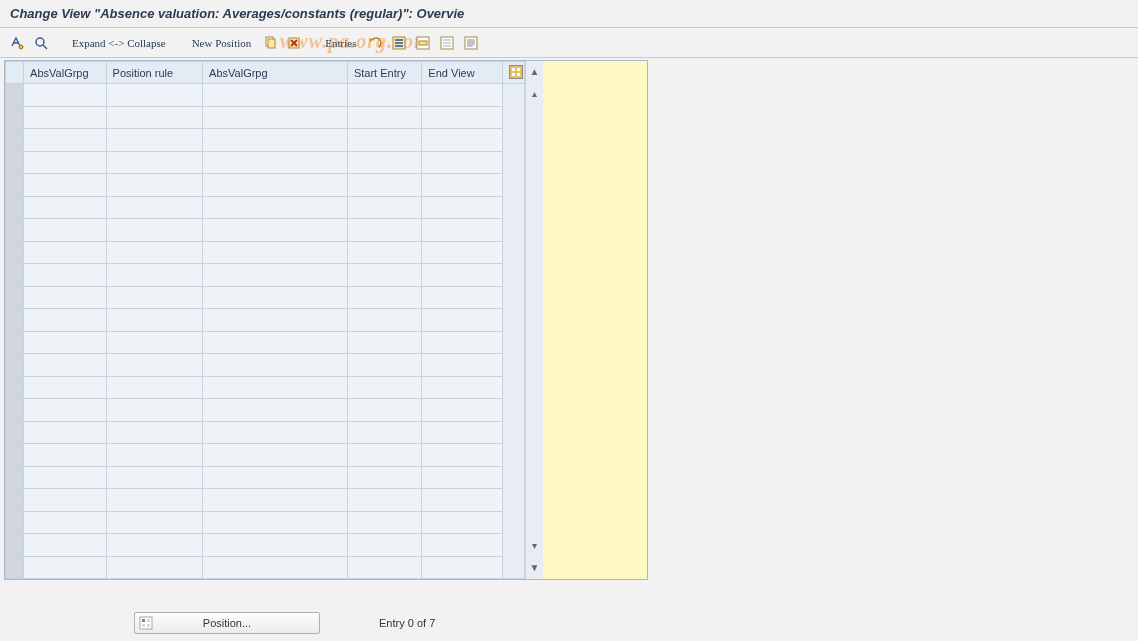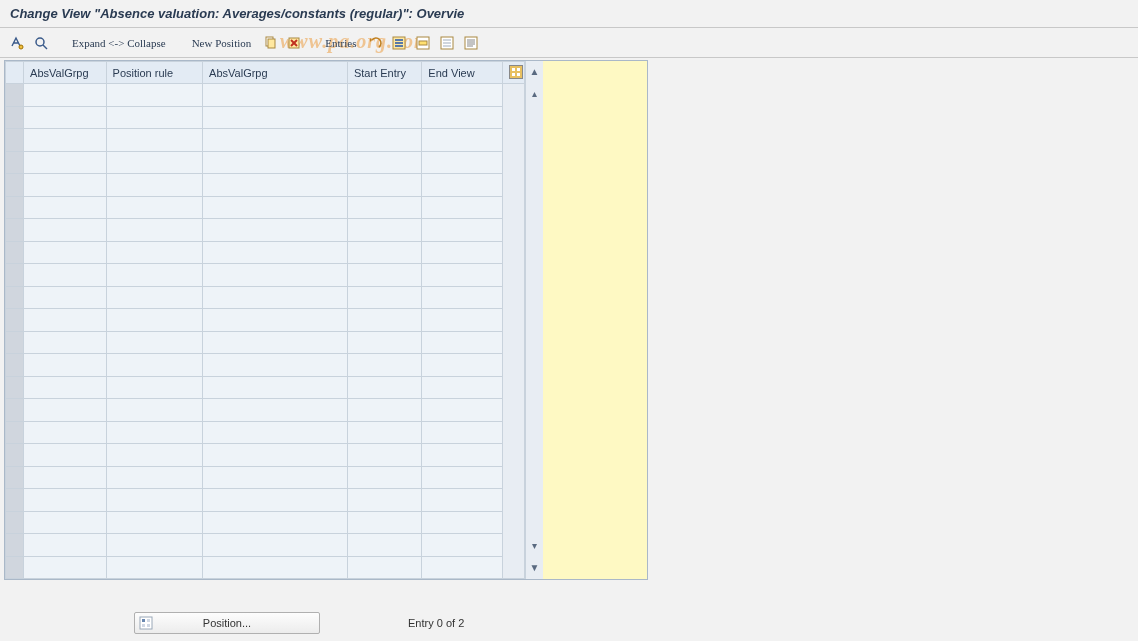--- a/index.html
+++ b/index.html
@@ -162,21 +162,21 @@
     
     .footer {
       position: absolute;
       left: 0;
       top: 608px;
       height: 30px;
       width: 1138px;
       display: flex;
       align-items: center;
       padding-left: 134px;
-      gap: 88px;
+      gap: 59px;
       background: #f2f2f2;
     }
     .position-btn {
       height: 22px;
       width: 186px;
       display: flex;
       align-items: center;
       justify-content: center;
       gap: 6px;
       font-size: 11px;
@@ -497,14 +497,14 @@
       <svg width="14" height="14" viewBox="0 0 14 14">
         <rect x="1" y="1" width="12" height="12" fill="#fff" stroke="#9aa8b8"></rect>
         <rect x="3" y="3" width="3" height="3" fill="#6a88b0"></rect>
         <rect x="8" y="3" width="3" height="3" fill="#d0d8e4"></rect>
         <rect x="3" y="8" width="3" height="3" fill="#d0d8e4"></rect>
         <rect x="8" y="8" width="3" height="3" fill="#d0d8e4"></rect>
       </svg>
     </span>
     <span>Position...</span>
   </button>
-  <span class="entry-status">Entry 0 of 2</span>
+  <span class="entry-status">Entry 0 of 7</span>
 </div>
 
 </body></html>

